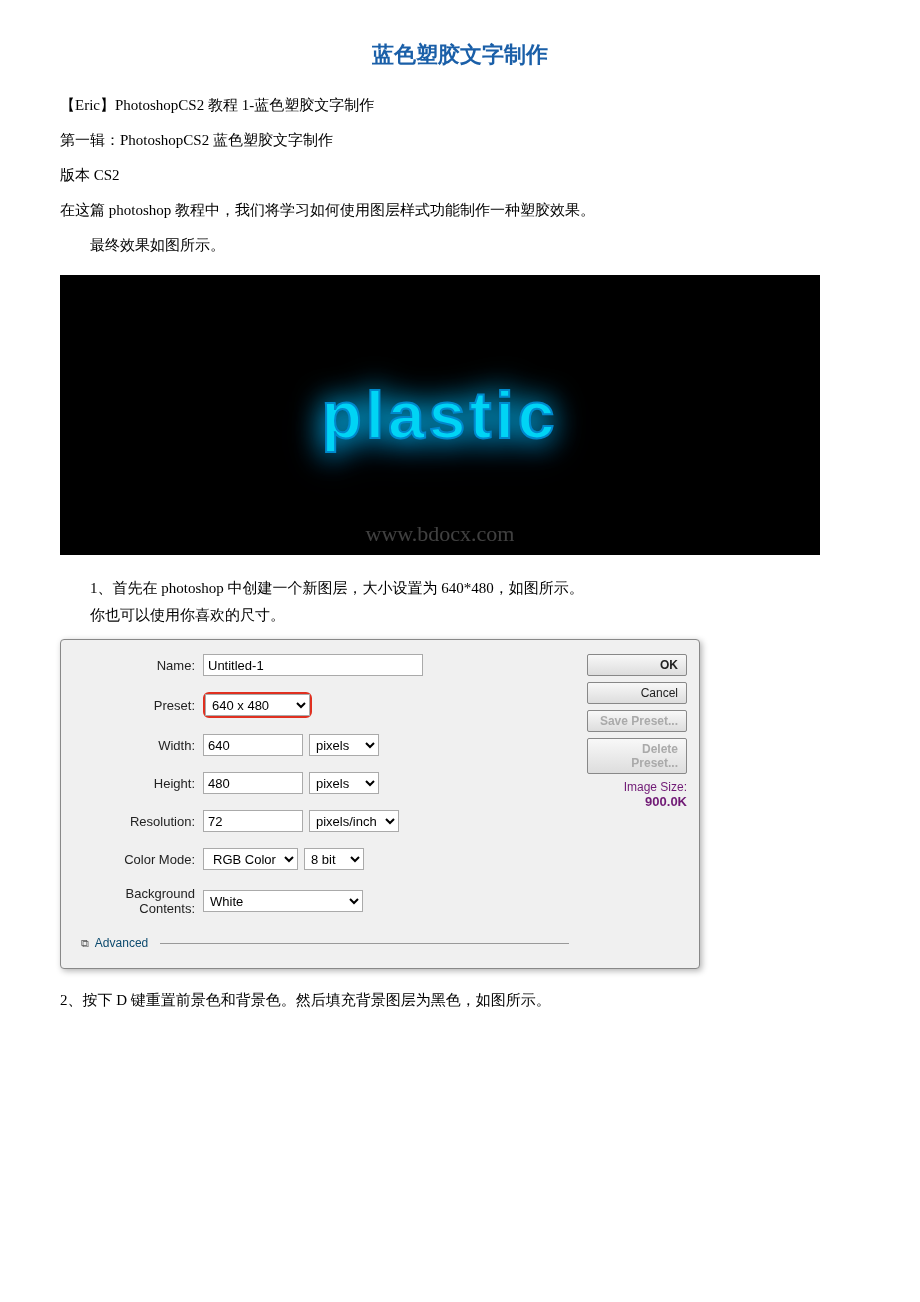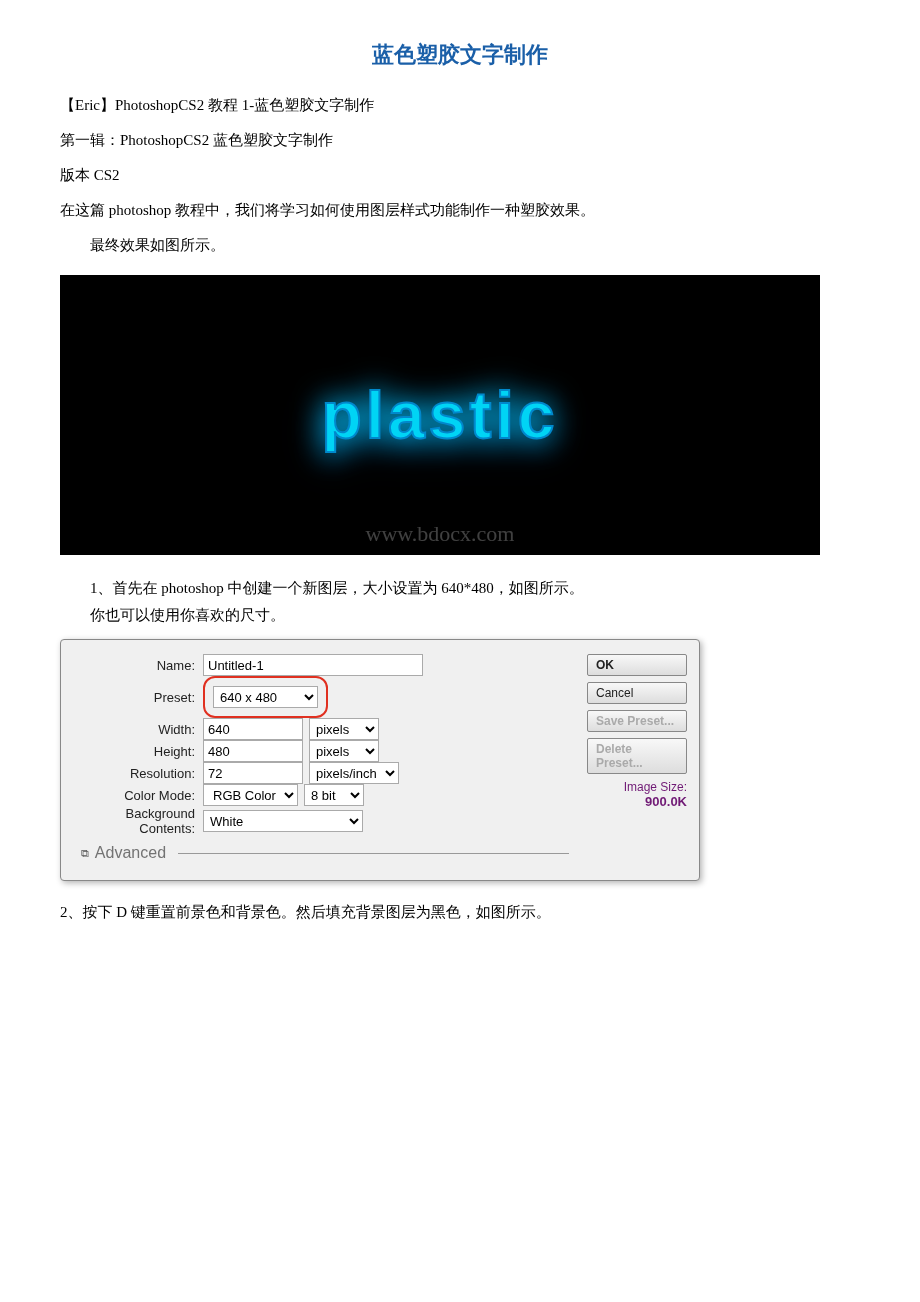--- a/index.html
+++ b/index.html
@@ -137,21 +137,21 @@
     .dialog-right {
       display: flex;
       flex-direction: column;
       gap: 6px;
       width: 100px;
     }
 
     .dialog-row {
       display: flex;
       align-items: center;
-      margin-bottom: 0;
+      margin-bottom: 16px;
       font-family: Arial, sans-serif;
       font-size: 13px;
     }
 
     .dialog-label {
       text-align: right;
       width: 130px;
       padding-right: 8px;
       color: #222;
       flex-shrink: 0;
@@ -186,34 +186,34 @@
     .dialog-select-medium {
       width: 105px;
     }
 
     .dialog-select-small {
       width: 70px;
     }
 
     .preset-row {
       border: 2px solid #e03020;
-      border-radius: 12px;
-      padding: 8px;
+      border-radius: 6px;
+      padding: 0;
       display: inline-flex;
       align-items: center;
     }
 
     .dialog-btn {
       border: 1px solid #888;
       background: linear-gradient(to bottom, #f8f8f8, #ddd);
       padding: 3px 8px;
       font-size: 12px;
       font-family: Arial, sans-serif;
       cursor: pointer;
-      text-align: left;
+      text-align: right;
       border-radius: 2px;
       color: #222;
       width: 100%;
     }
 
     .dialog-btn-primary {
       font-weight: bold;
     }
 
     .dialog-btn-disabled {
@@ -339,21 +339,21 @@
 
       <div class="dialog-row">
         <span class="dialog-label">Background Contents:</span>
         <select class="dialog-select" style="width:160px;">
           <option>White</option>
         </select>
       </div>
 
       <div class="advanced-row">
         <span class="advanced-arrow">⧉</span>
-        <span style="font-family:Arial,sans-serif;font-size:16px;color:#737373;">Advanced</span>
+        <span style="font-family:Arial,sans-serif;font-size:12px;color:#0c4a6e;">Advanced</span>
         <div class="advanced-line"></div>
       </div>
 
     </div>
 
     <div class="dialog-right">
 
       <button class="dialog-btn dialog-btn-primary">OK</button>
 
       <button class="dialog-btn">Cancel</button>

